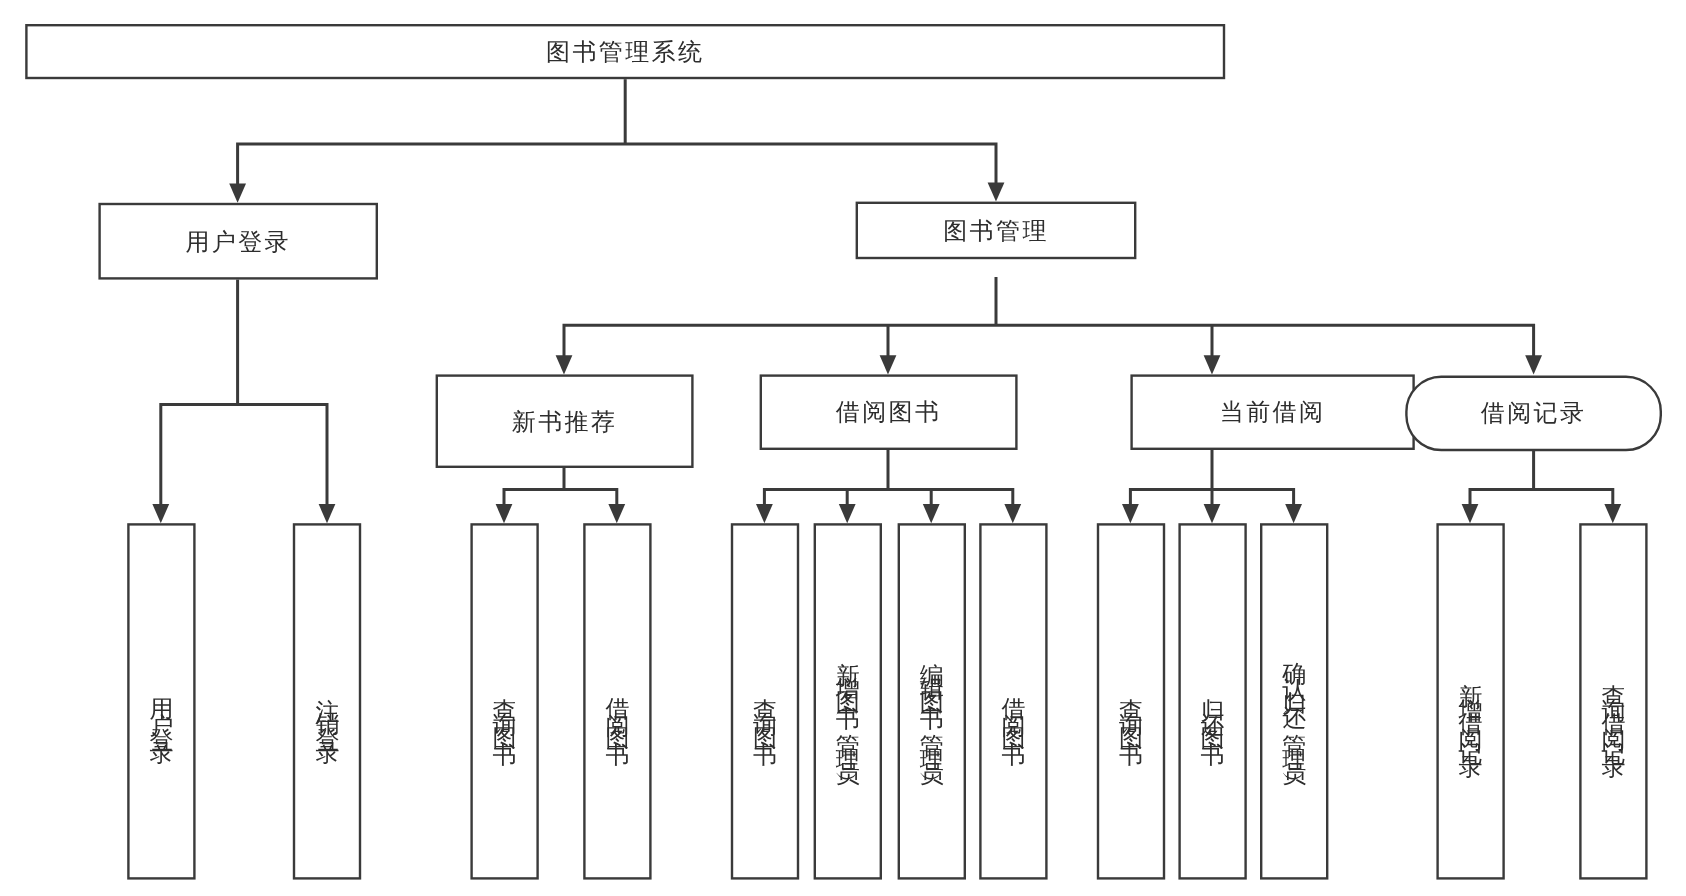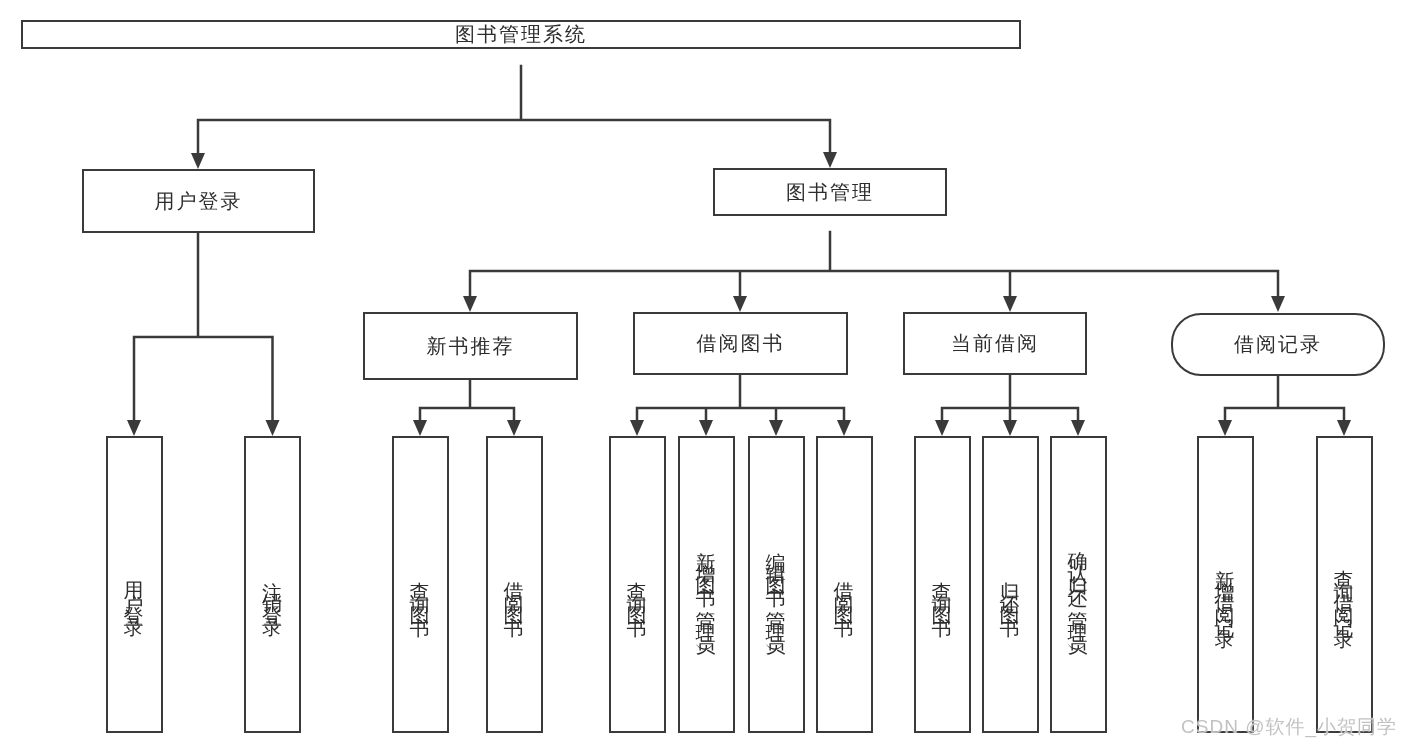--- a/index.html
+++ b/index.html
@@ -88,43 +88,42 @@
       <polygon points="769,420 783,420 776,436"></polygon>
       <polygon points="837,420 851,420 844,436"></polygon>
       <polygon points="935,420 949,420 942,436"></polygon>
       <polygon points="1003,420 1017,420 1010,436"></polygon>
       <polygon points="1071,420 1085,420 1078,436"></polygon>
       <polygon points="1218,420 1232,420 1225,436"></polygon>
       <polygon points="1337,420 1351,420 1344,436"></polygon>
     </g>
   </svg>
 
-  <div class="node h-node" style="left:21px; top:20px; width:1000px; height:29px;">图书管理系统</div>
+  <div class="node h-node" style="left:21px; top:20px; width:1000px; height:46px;">图书管理系统</div>
 
   <div class="node h-node" style="left:82px; top:169px; width:233px; height:64px;">用户登录</div>
   <div class="node h-node" style="left:713px; top:168px; width:234px; height:48px;">图书管理</div>
 
-  <div class="node h-node" style="left:363px; top:312px; width:215px; height:68px;">新书推荐</div>
+  <div class="node h-node" style="left:363px; top:312px; width:215px; height:78px;">新书推荐</div>
   <div class="node h-node" style="left:633px; top:312px; width:215px; height:63px;">借阅图书</div>
-  <div class="node h-node" style="left:903px; top:312px; width:184px; height:63px;">当前借阅</div>
+  <div class="node h-node" style="left:942px; top:312px; width:237px; height:63px;">当前借阅</div>
   <div class="node h-node" style="left:1171px; top:313px; width:214px; height:63px;border-radius:30px;">借阅记录</div>
 
   <div class="node leaf" style="left:105.5px; top:436px; width:57px; height:297px;">用户登录</div>
   <div class="node leaf" style="left:244px; top:436px; width:57px; height:297px;">注销登录</div>
 
   <div class="node leaf" style="left:391.5px; top:436px; width:57px; height:297px;">查询图书</div>
   <div class="node leaf" style="left:485.5px; top:436px; width:57px; height:297px;">借阅图书</div>
 
   <div class="node leaf" style="left:608.5px; top:436px; width:57px; height:297px;">查询图书</div>
   <div class="node leaf" style="left:677.5px; top:436px; width:57px; height:297px;">新增图书（管理员）</div>
   <div class="node leaf" style="left:747.5px; top:436px; width:57px; height:297px;">编辑图书（管理员）</div>
   <div class="node leaf" style="left:815.5px; top:436px; width:57px; height:297px;">借阅图书</div>
 
   <div class="node leaf" style="left:913.5px; top:436px; width:57px; height:297px;">查询图书</div>
   <div class="node leaf" style="left:981.5px; top:436px; width:57px; height:297px;">归还图书</div>
   <div class="node leaf" style="left:1049.5px; top:436px; width:57px; height:297px;">确认归还（管理员）</div>
 
   <div class="node leaf" style="left:1196.5px; top:436px; width:57px; height:297px;">新增借阅记录</div>
   <div class="node leaf" style="left:1315.5px; top:436px; width:57px; height:297px;">查询借阅记录</div>
 
-  <div class="watermark">CSDN @软件_小贺同学</div>
 
 </div>
 
 </body></html>

